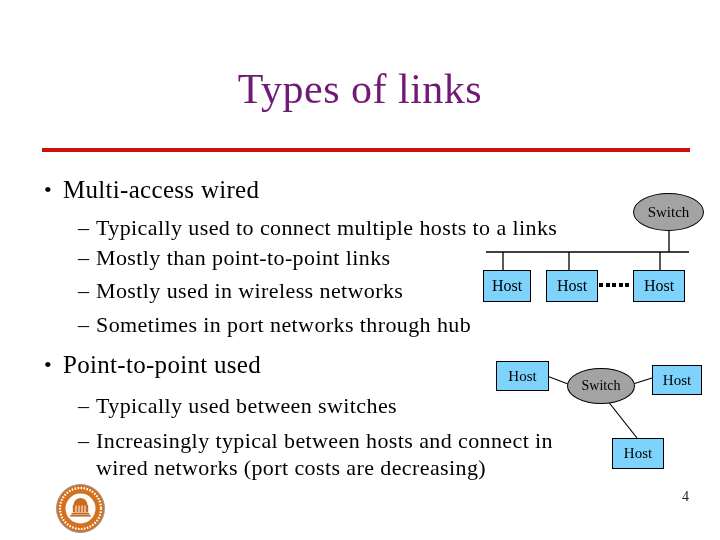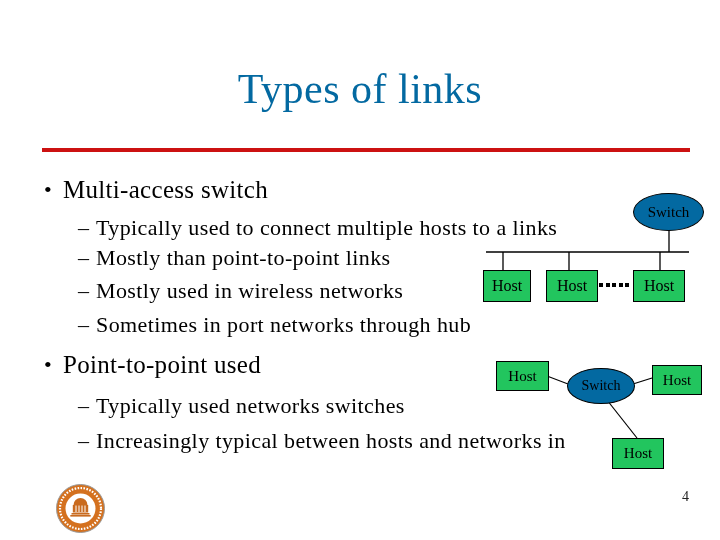--- a/index.html
+++ b/index.html
@@ -11,61 +11,61 @@
     font-family:"Liberation Serif", serif;
     color:#000;
   }
   .abs{position:absolute;}
   
   .title{
     left:0;right:0;top:65px;
     text-align:center;
     font-size:42px;line-height:48px;
     letter-spacing:0.5px;
-    color:#0369a1;
+    color:#701a75;
   }
   .divider{
     left:42px;top:148px;
     width:648px;height:4px;
     background:#CC1111;
   }
   
   .h-line{left:44px;font-size:25px;line-height:30px;letter-spacing:0.3px;display:flex;}
   .h-line .glyph{display:inline-block;width:19px;font-size:22px;}
   .s-line{left:78px;font-size:22px;line-height:26px;letter-spacing:0.4px;display:flex;}
   .s-line .glyph{display:inline-block;width:18px;flex:0 0 18px;}
   
   .node-box{
-    border:1px solid #000;background:#22c55e;
+    border:1px solid #000;background:#7dd3fc;
     display:flex;align-items:center;justify-content:center;
     font-size:16px;
   }
   .node-ellipse{
-    border:1px solid #000;border-radius:50%;background:#0369a1;
+    border:1px solid #000;border-radius:50%;background:#a3a3a3;
     display:flex;align-items:center;justify-content:center;
     font-size:15px;
   }
   .dots{
     left:599px;top:283px;width:31px;height:4px;
     background:repeating-linear-gradient(to right,#000 0 4px,rgba(0,0,0,0) 4px 6.5px);
   }
   .lines-svg{left:0;top:0;pointer-events:none;}
   .page-num{left:682px;top:489px;font-size:14px;color:#222;}
 </style>
 </head>
 <body>
 
 <div class="slide">
 
   <div class="abs title">Types of links</div>
   <div class="abs divider" style="background: rgb(204, 17, 17);"></div>
 
   <div class="abs h-line" style="top:175px;">
     <span class="glyph">•</span>
-    <span>Multi-access switch</span>
+    <span>Multi-access wired</span>
   </div>
   <div class="abs s-line" style="top:215px;">
     <span class="glyph">–</span>
     <span>Typically used to connect multiple hosts to a links</span>
   </div>
   <div class="abs s-line" style="top:245px;">
     <span class="glyph">–</span>
     <span>Mostly than point-to-point links</span>
   </div>
   <div class="abs s-line" style="top:278px;">
@@ -76,25 +76,29 @@
     <span class="glyph">–</span>
     <span>Sometimes in port networks through hub</span>
   </div>
 
   <div class="abs h-line" style="top:350px;">
     <span class="glyph">•</span>
     <span>Point-to-point used</span>
   </div>
   <div class="abs s-line" style="top:393px;">
     <span class="glyph">–</span>
-    <span>Typically used networks switches</span>
+    <span>Typically used between switches</span>
   </div>
   <div class="abs s-line" style="top:428px;">
     <span class="glyph">–</span>
-    <span>Increasingly typical between hosts and networks in</span>
+    <span>Increasingly typical between hosts and connect in</span>
+  </div>
+  <div class="abs s-line" style="top:455px;">
+    <span class="glyph"></span>
+    <span>wired networks (port costs are decreasing)</span>
   </div>
 
   <svg class="abs lines-svg" width="720" height="540" viewBox="0 0 720 540">
 
     <line x1="669" y1="229" x2="669" y2="252" stroke="#000" stroke-width="1.3"></line>
     <line x1="486" y1="252" x2="689" y2="252" stroke="#000" stroke-width="1.5"></line>
     <line x1="503" y1="252" x2="503" y2="270" stroke="#000" stroke-width="1.3"></line>
     <line x1="569" y1="252" x2="569" y2="270" stroke="#000" stroke-width="1.3"></line>
     <line x1="660" y1="252" x2="660" y2="270" stroke="#000" stroke-width="1.3"></line>
 

